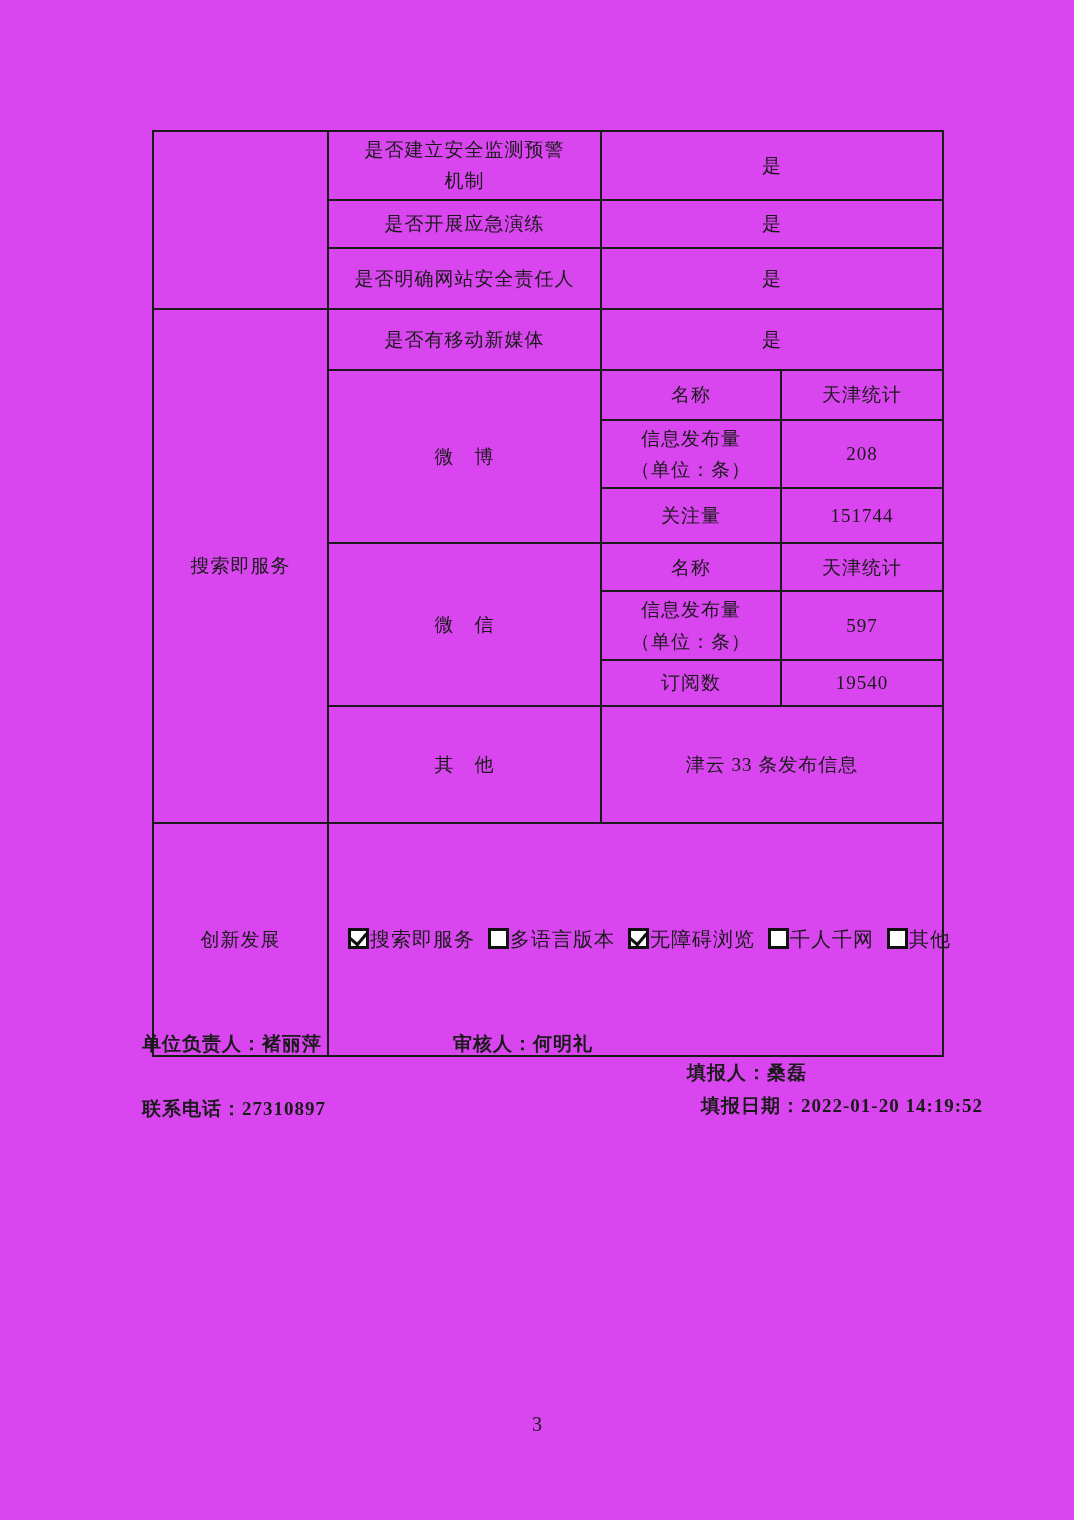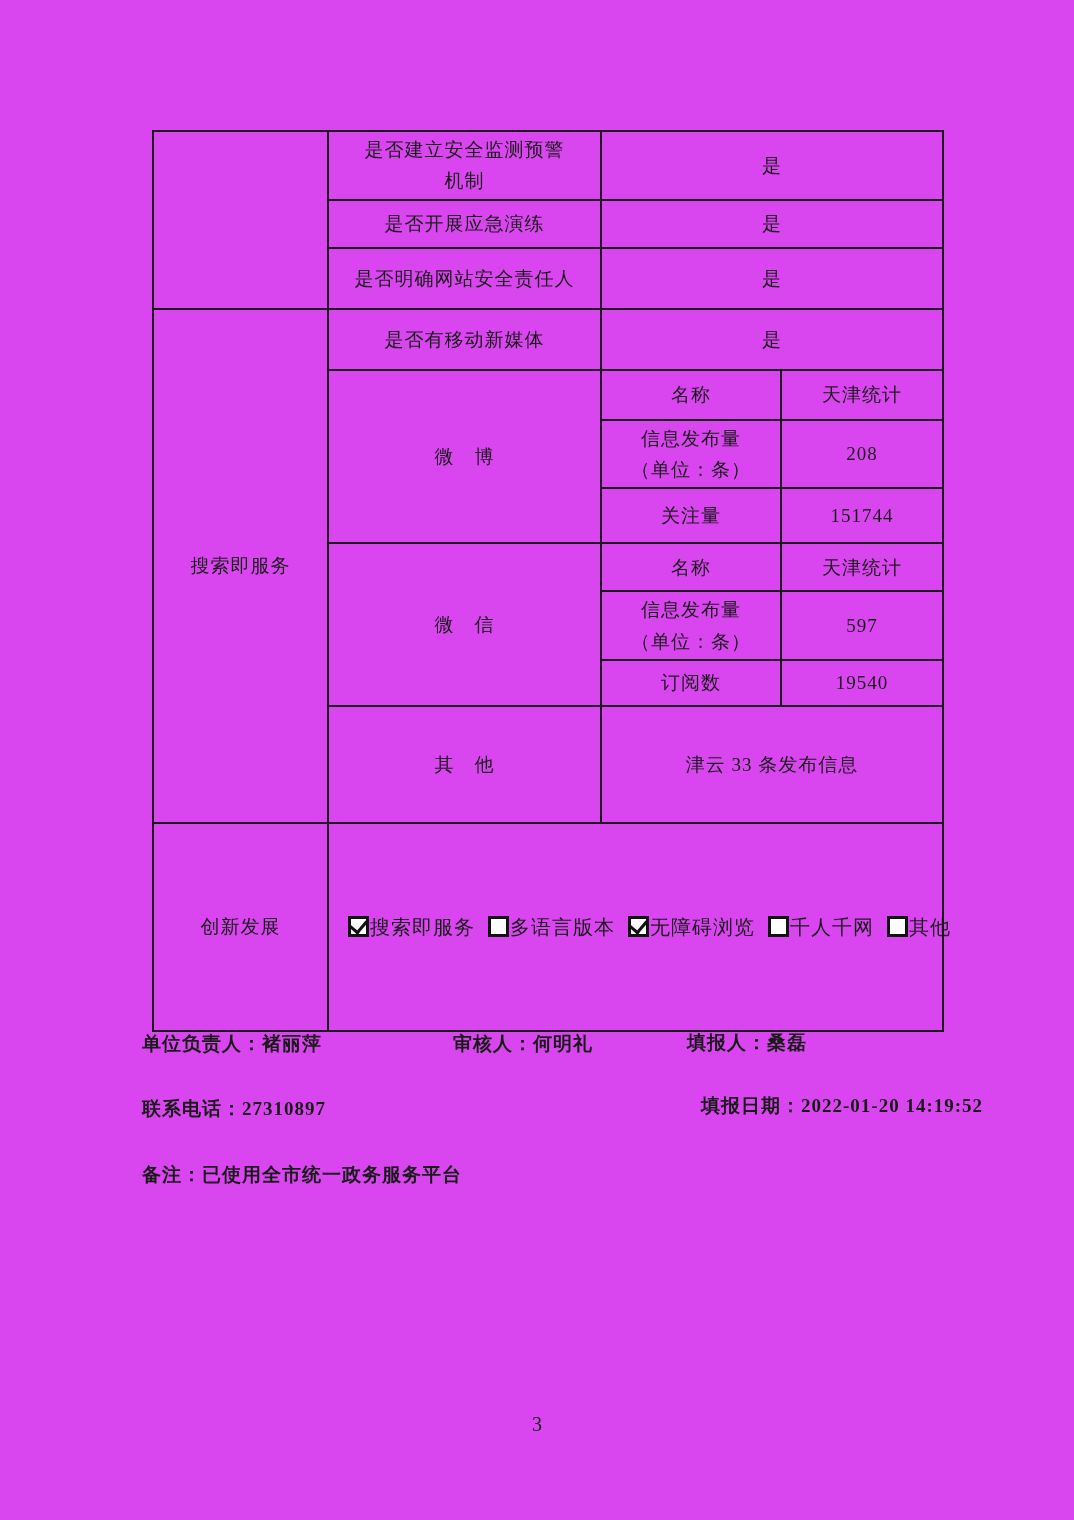--- a/index.html
+++ b/index.html
@@ -146,32 +146,31 @@
       <tr style="height:46px">
         <td>订阅数</td>
         <td>19540</td>
       </tr>
 
       <tr style="height:117px">
         <td>其　他</td>
         <td colspan="2">津云 33 条发布信息</td>
       </tr>
 
-      <tr style="height:208px">
+      <tr style="height:233px">
         <td>创新发展</td>
         <td colspan="3">
           <div class="cb-line"><span class="cb-item"><span class="cb-box" data-checked="true"></span><span>搜索即服务</span></span><span class="cb-item"><span class="cb-box" data-checked="false"></span><span>多语言版本</span></span><span class="cb-item"><span class="cb-box" data-checked="true"></span><span>无障碍浏览</span></span><span class="cb-item"><span class="cb-box" data-checked="false"></span><span>千人千网</span></span><span class="cb-item"><span class="cb-box" data-checked="false"></span><span>其他</span></span></div>
         </td>
       </tr>
     </tbody>
   </table>
 
   <div class="foot" style="left:142px; top:1031px;text-align:center;">单位负责人：褚丽萍</div>
   <div class="foot" style="left:453px; top:1031px;">审核人：何明礼</div>
-  <div class="foot" style="left:687px; top:1030px;text-align:right;">填报人：桑磊</div>
+  <div class="foot" style="left:687px; top:1060px;text-align:right;">填报人：桑磊</div>
 
   <div class="foot" style="left:142px; top:1096px;">联系电话：27310897</div>
   <div class="foot" style="left:663px; top:1093px;margin-left:38px;">填报日期：2022-01-20 14:19:52</div>
 
-  <div class="foot" style="left:142px; top:1162px;">备注：已使用全市统一政务服务平台</div>
 
   <div class="page-number">3</div>
 </div>
 
 </body></html>

